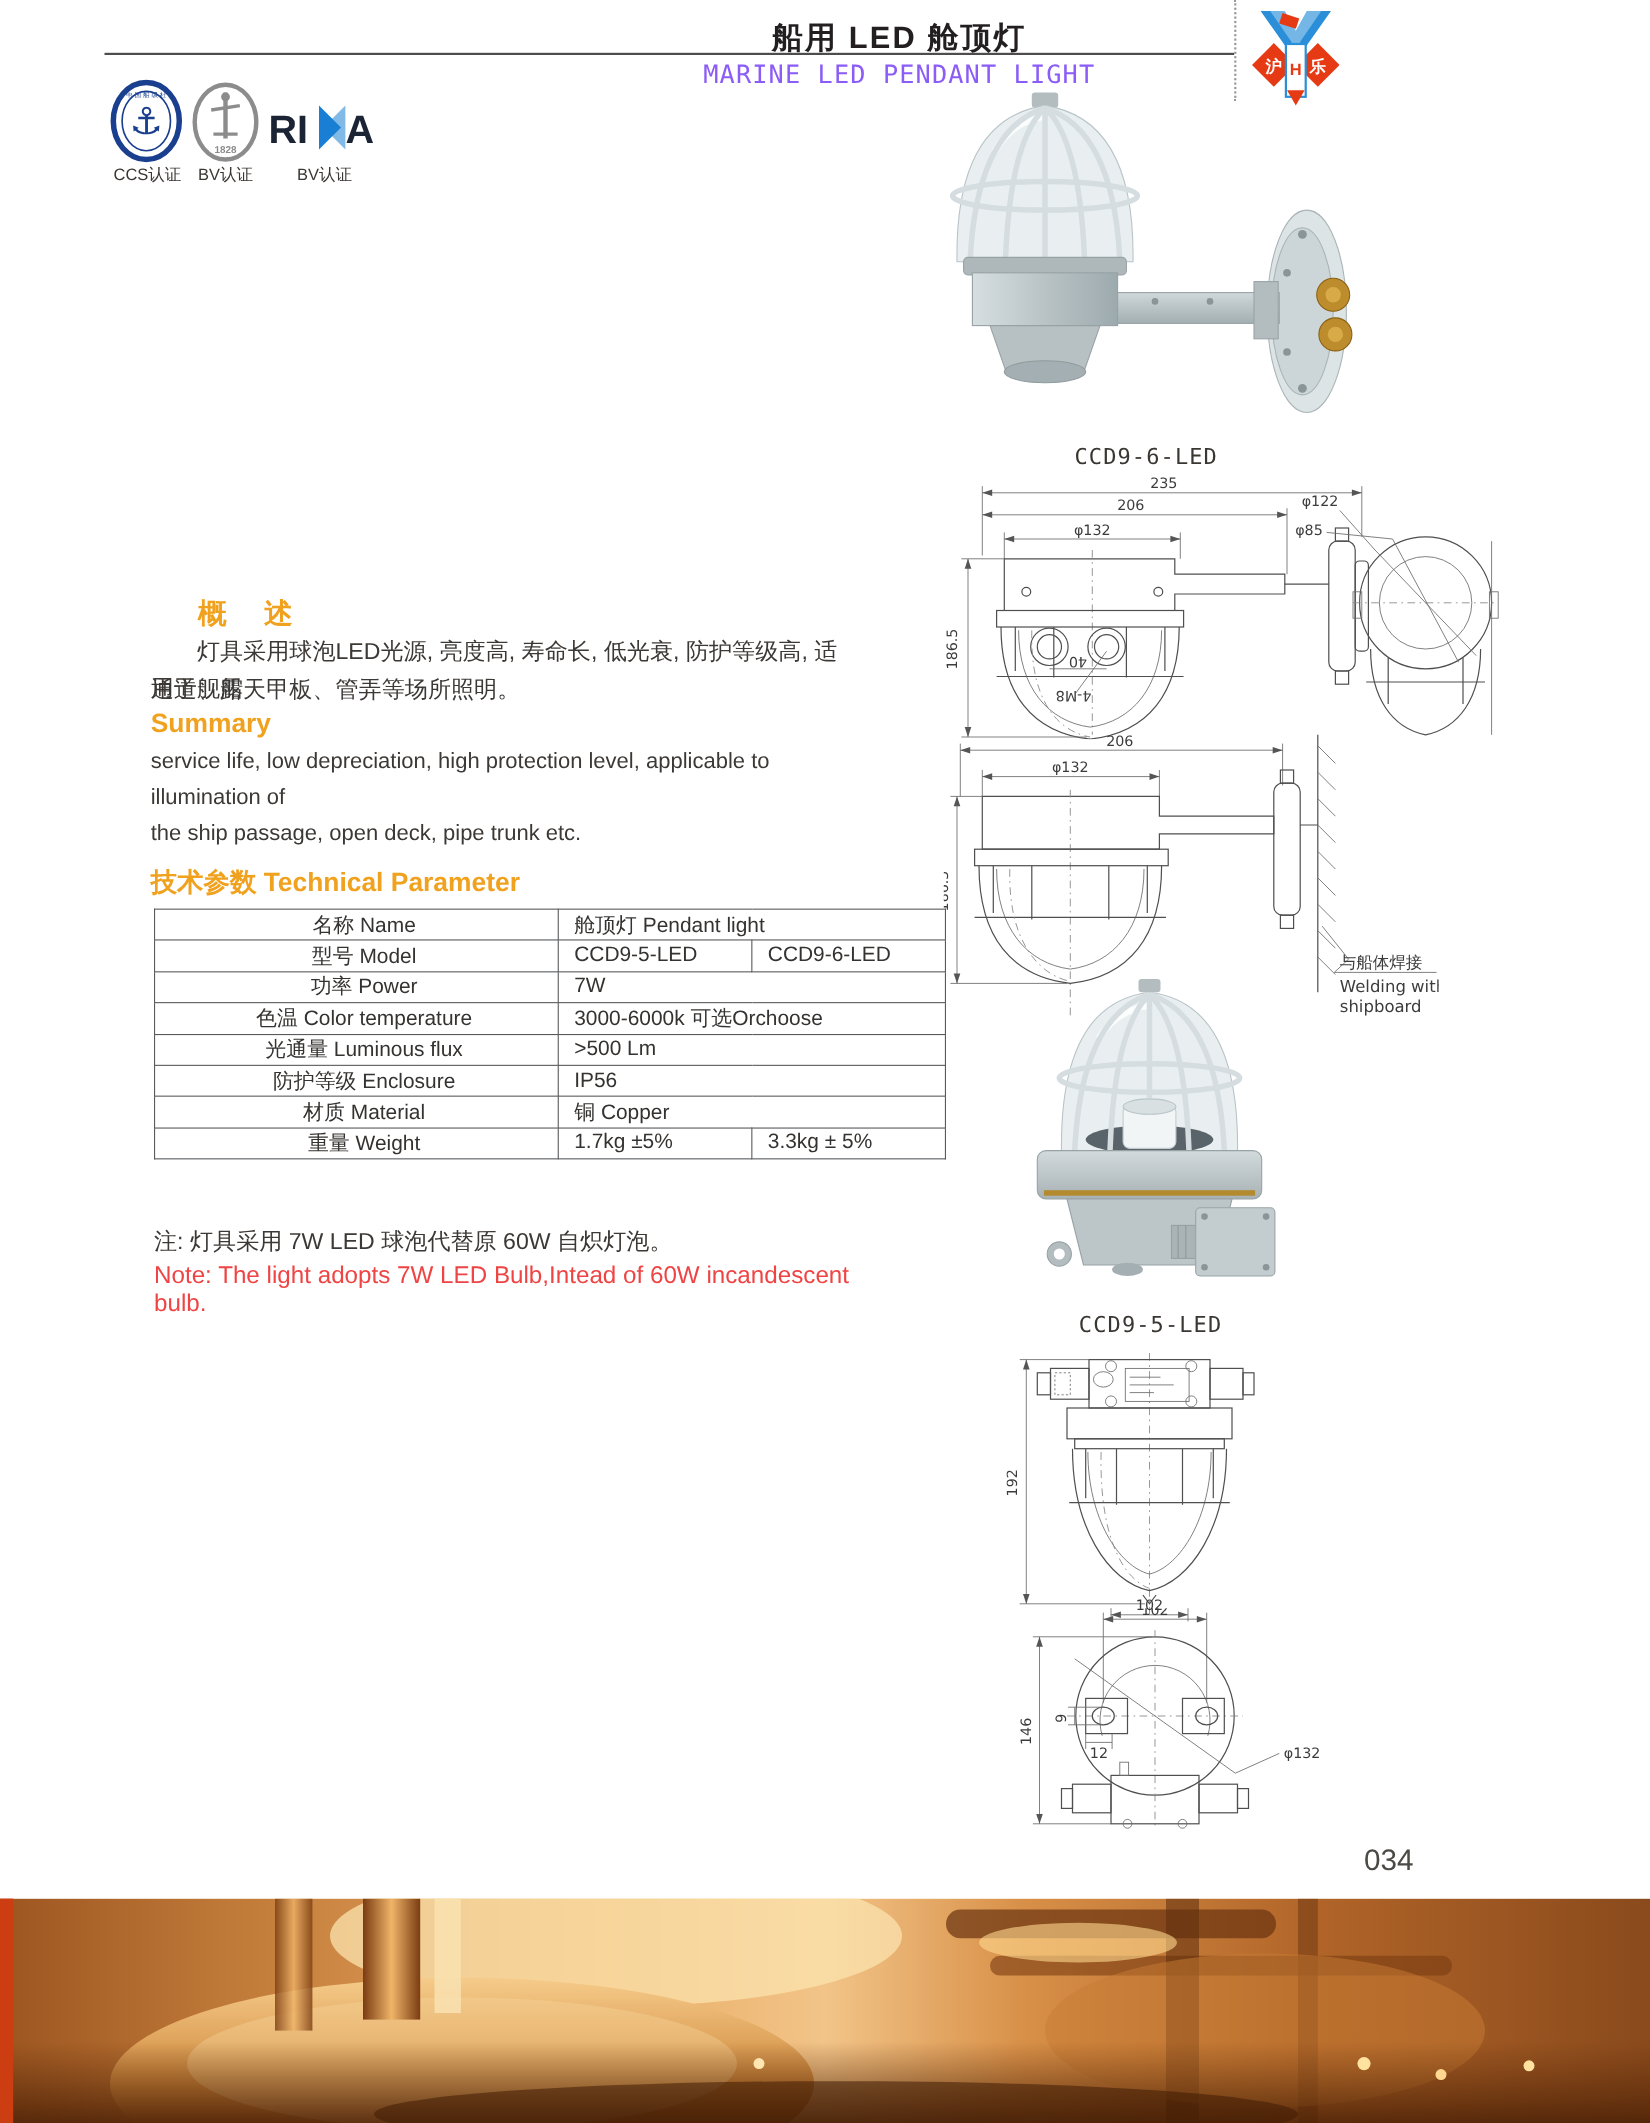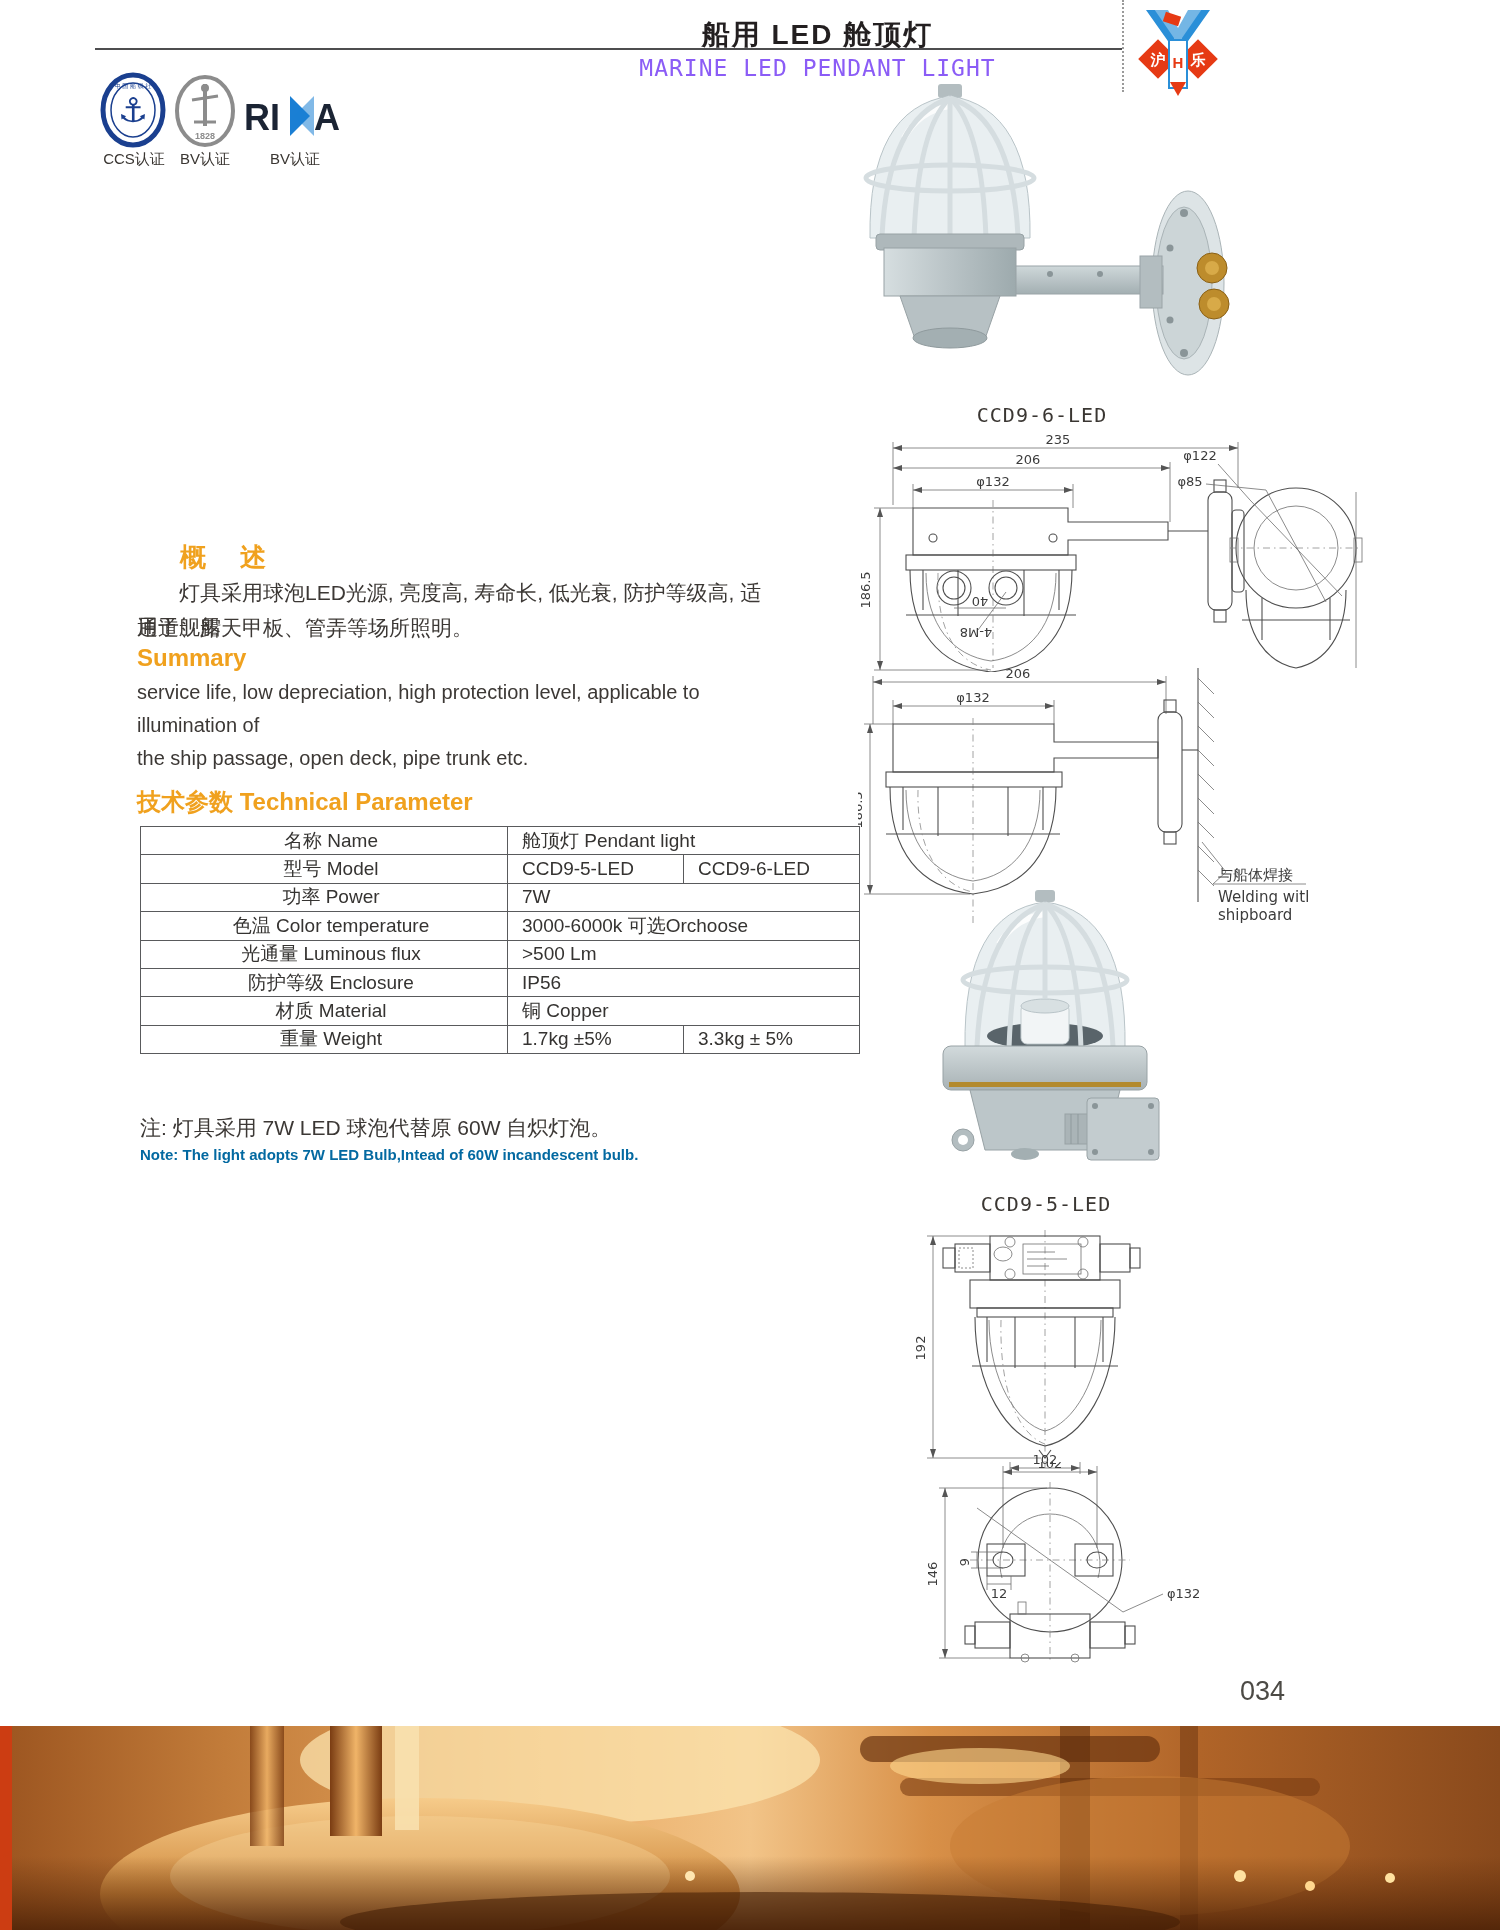--- a/index.html
+++ b/index.html
@@ -23,21 +23,21 @@
   .body-en { font-size:20px; color:#3c3835; line-height:33px; }
 
   
   table.params { border-collapse:collapse; width:720px; table-layout:fixed; }
   table.params td { border:1.3px solid #595a5c; font-size:19px; color:#353331; padding:0 0 0 14px; height:28.4px; vertical-align:middle; }
   td.c1 { width:367px;text-align:center; }
   td.c2 { width:178px; }
   td.c3 { width:175px; }
 
   .note-cn { font-size:21px; color:#3c3835; }
-  .note-en { font-size:15px; color:#0369a1;font-weight:bold; }
+  .note-en { font-size:22px; color:#ef4444; }
 
   .caption { font-family:"DejaVu Sans Mono","Liberation Mono",monospace; font-size:20px; color:#3a3632; text-align:center; letter-spacing:1px; }
   .pagenum { font-size:27px; color:#4c4a45; }
 
   
   svg text.dim { font-family:"DejaVu Sans","Liberation Sans",sans-serif; font-size:13px; fill:#3c3c3c; }
   svg text.anno { font-family:"DejaVu Sans","Liberation Sans",sans-serif; font-size:15px; fill:#3c3c3c; }
   svg .ln { stroke:#4f4f4f; stroke-width:1.1; fill:none; }
   svg .thin { stroke:#6f6f6f; stroke-width:0.8; fill:none; }
   svg .dash { stroke:#8a8a8a; stroke-width:0.8; fill:none; stroke-dasharray:7 4 1.5 4; }

